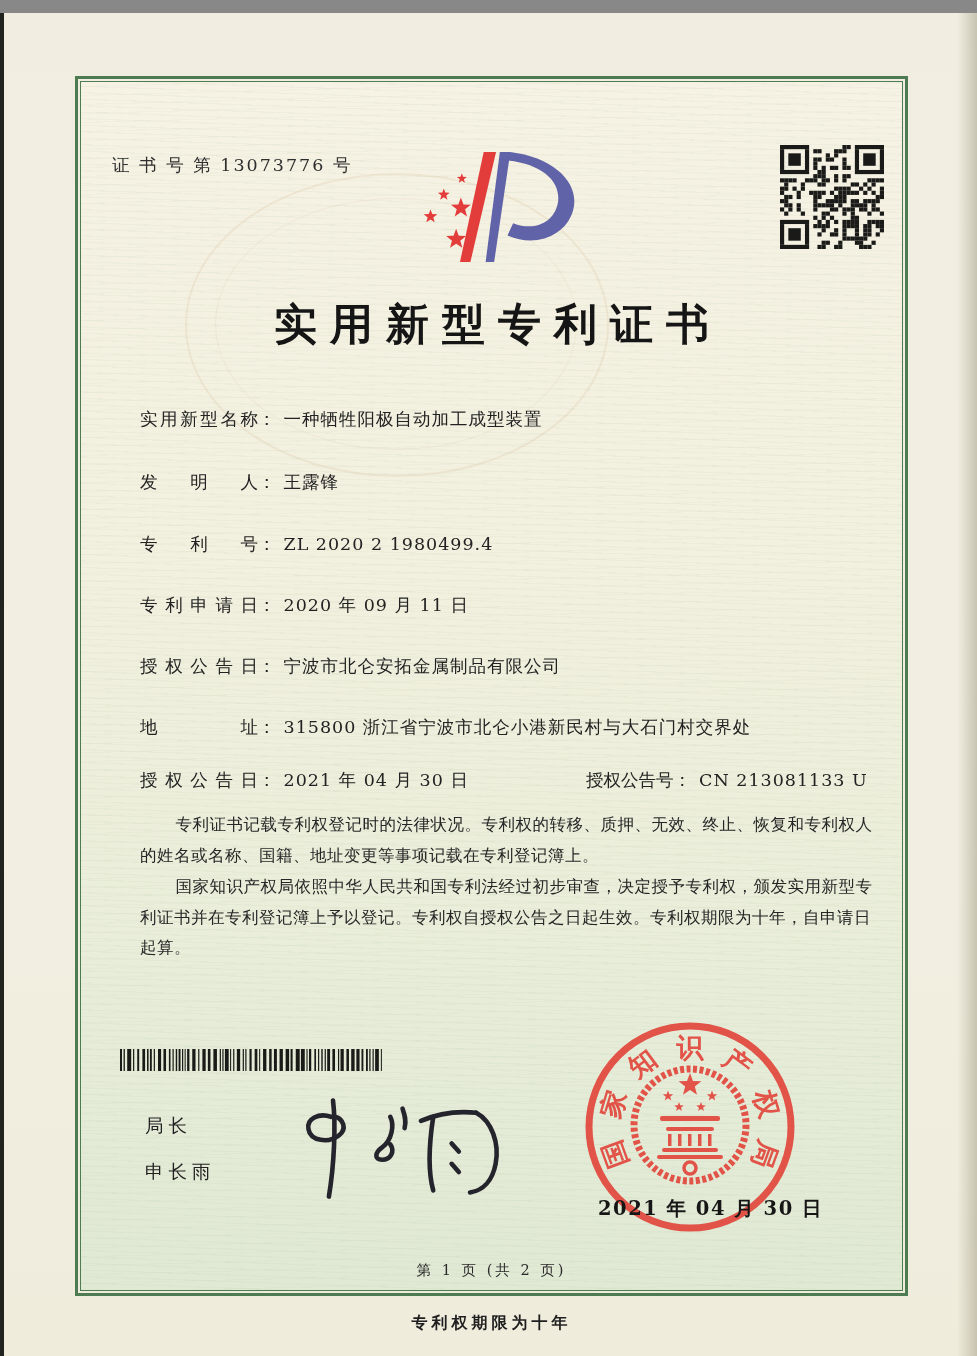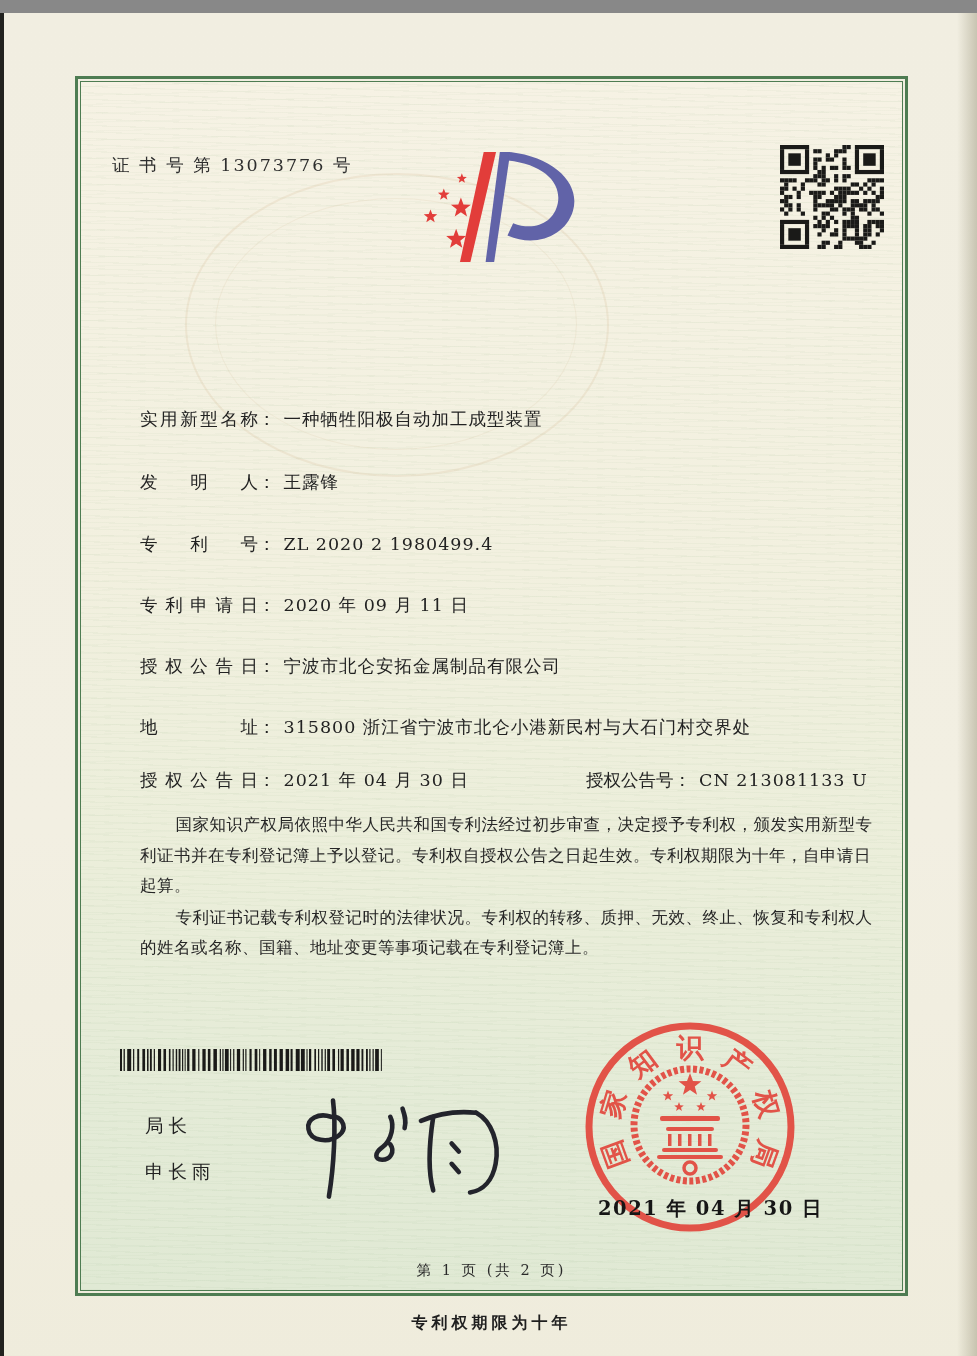--- a/index.html
+++ b/index.html
@@ -301,20 +301,21 @@
       <rect x="91.52000000000001" y="95.68" width="4.16" height="4.16" fill="var(--ink_black)"></rect>
       <rect x="37.44" y="99.84" width="4.16" height="4.16" fill="var(--ink_black)"></rect>
       <rect x="41.6" y="99.84" width="4.16" height="4.16" fill="var(--ink_black)"></rect>
       <rect x="54.08" y="99.84" width="4.16" height="4.16" fill="var(--ink_black)"></rect>
       <rect x="58.24" y="99.84" width="4.16" height="4.16" fill="var(--ink_black)"></rect>
       <rect x="79.04" y="99.84" width="4.16" height="4.16" fill="var(--ink_black)"></rect>
       <rect x="83.2" y="99.84" width="4.16" height="4.16" fill="var(--ink_black)"></rect>
       <rect x="87.36" y="99.84" width="4.16" height="4.16" fill="var(--ink_black)"></rect>
     </svg>
 
+  <div class="title">实用新型专利证书</div>
 
   <div class="row" style="top:394px">
     <span class="flabel">实用新型名称</span><span class="colon">：</span><span class="fvalue">一种牺牲阳极自动加工成型装置</span>
   </div>
   <div class="row" style="top:457px">
     <span class="flabel">发明人</span><span class="colon">：</span><span class="fvalue">王露锋</span>
   </div>
   <div class="row" style="top:519px">
     <span class="flabel">专利号</span><span class="colon">：</span><span class="fvalue">ZL 2020 2 1980499.4</span>
   </div>
@@ -328,22 +329,22 @@
     <span class="flabel">地址</span><span class="colon">：</span><span class="fvalue">315800 浙江省宁波市北仑小港新民村与大石门村交界处</span>
   </div>
   <div class="row" style="top:755px">
     <span class="flabel">授权公告日</span><span class="colon">：</span><span class="fvalue">2021 年 04 月 30 日</span>
     <span class="row-sub">
       <span>授权公告号</span><span class="colon">：</span><span class="fvalue">CN 213081133 U</span>
     </span>
   </div>
 
   <div class="body-text">
+    <p>专利证书记载专利权登记时的法律状况。专利权的转移、质押、无效、终止、恢复和专利权人的姓名或名称、国籍、地址变更等事项记载在专利登记簿上。</p>
     <p>国家知识产权局依照中华人民共和国专利法经过初步审查，决定授予专利权，颁发实用新型专利证书并在专利登记簿上予以登记。专利权自授权公告之日起生效。专利权期限为十年，自申请日起算。</p>
-    <p>专利证书记载专利权登记时的法律状况。专利权的转移、质押、无效、终止、恢复和专利权人的姓名或名称、国籍、地址变更等事项记载在专利登记簿上。</p>
   </div>
 
   <svg class="barcode" id="barcode" viewBox="0 0 266 22" preserveAspectRatio="none">
       <rect x="0" y="0" width="2.01" height="22" fill="var(--ink_black)"></rect>
       <rect x="3.550642490386963" y="0" width="1.32" height="22" fill="var(--ink_black)"></rect>
       <rect x="7.193545407056808" y="0" width="3.99" height="22" fill="var(--ink_black)"></rect>
       <rect x="13.049606841802596" y="0" width="1.20" height="22" fill="var(--ink_black)"></rect>
       <rect x="17.23241330385208" y="0" width="1.96" height="22" fill="var(--ink_black)"></rect>
       <rect x="22.377738440036772" y="0" width="2.71" height="22" fill="var(--ink_black)"></rect>
       <rect x="27.021499121189116" y="0" width="1.54" height="22" fill="var(--ink_black)"></rect>

